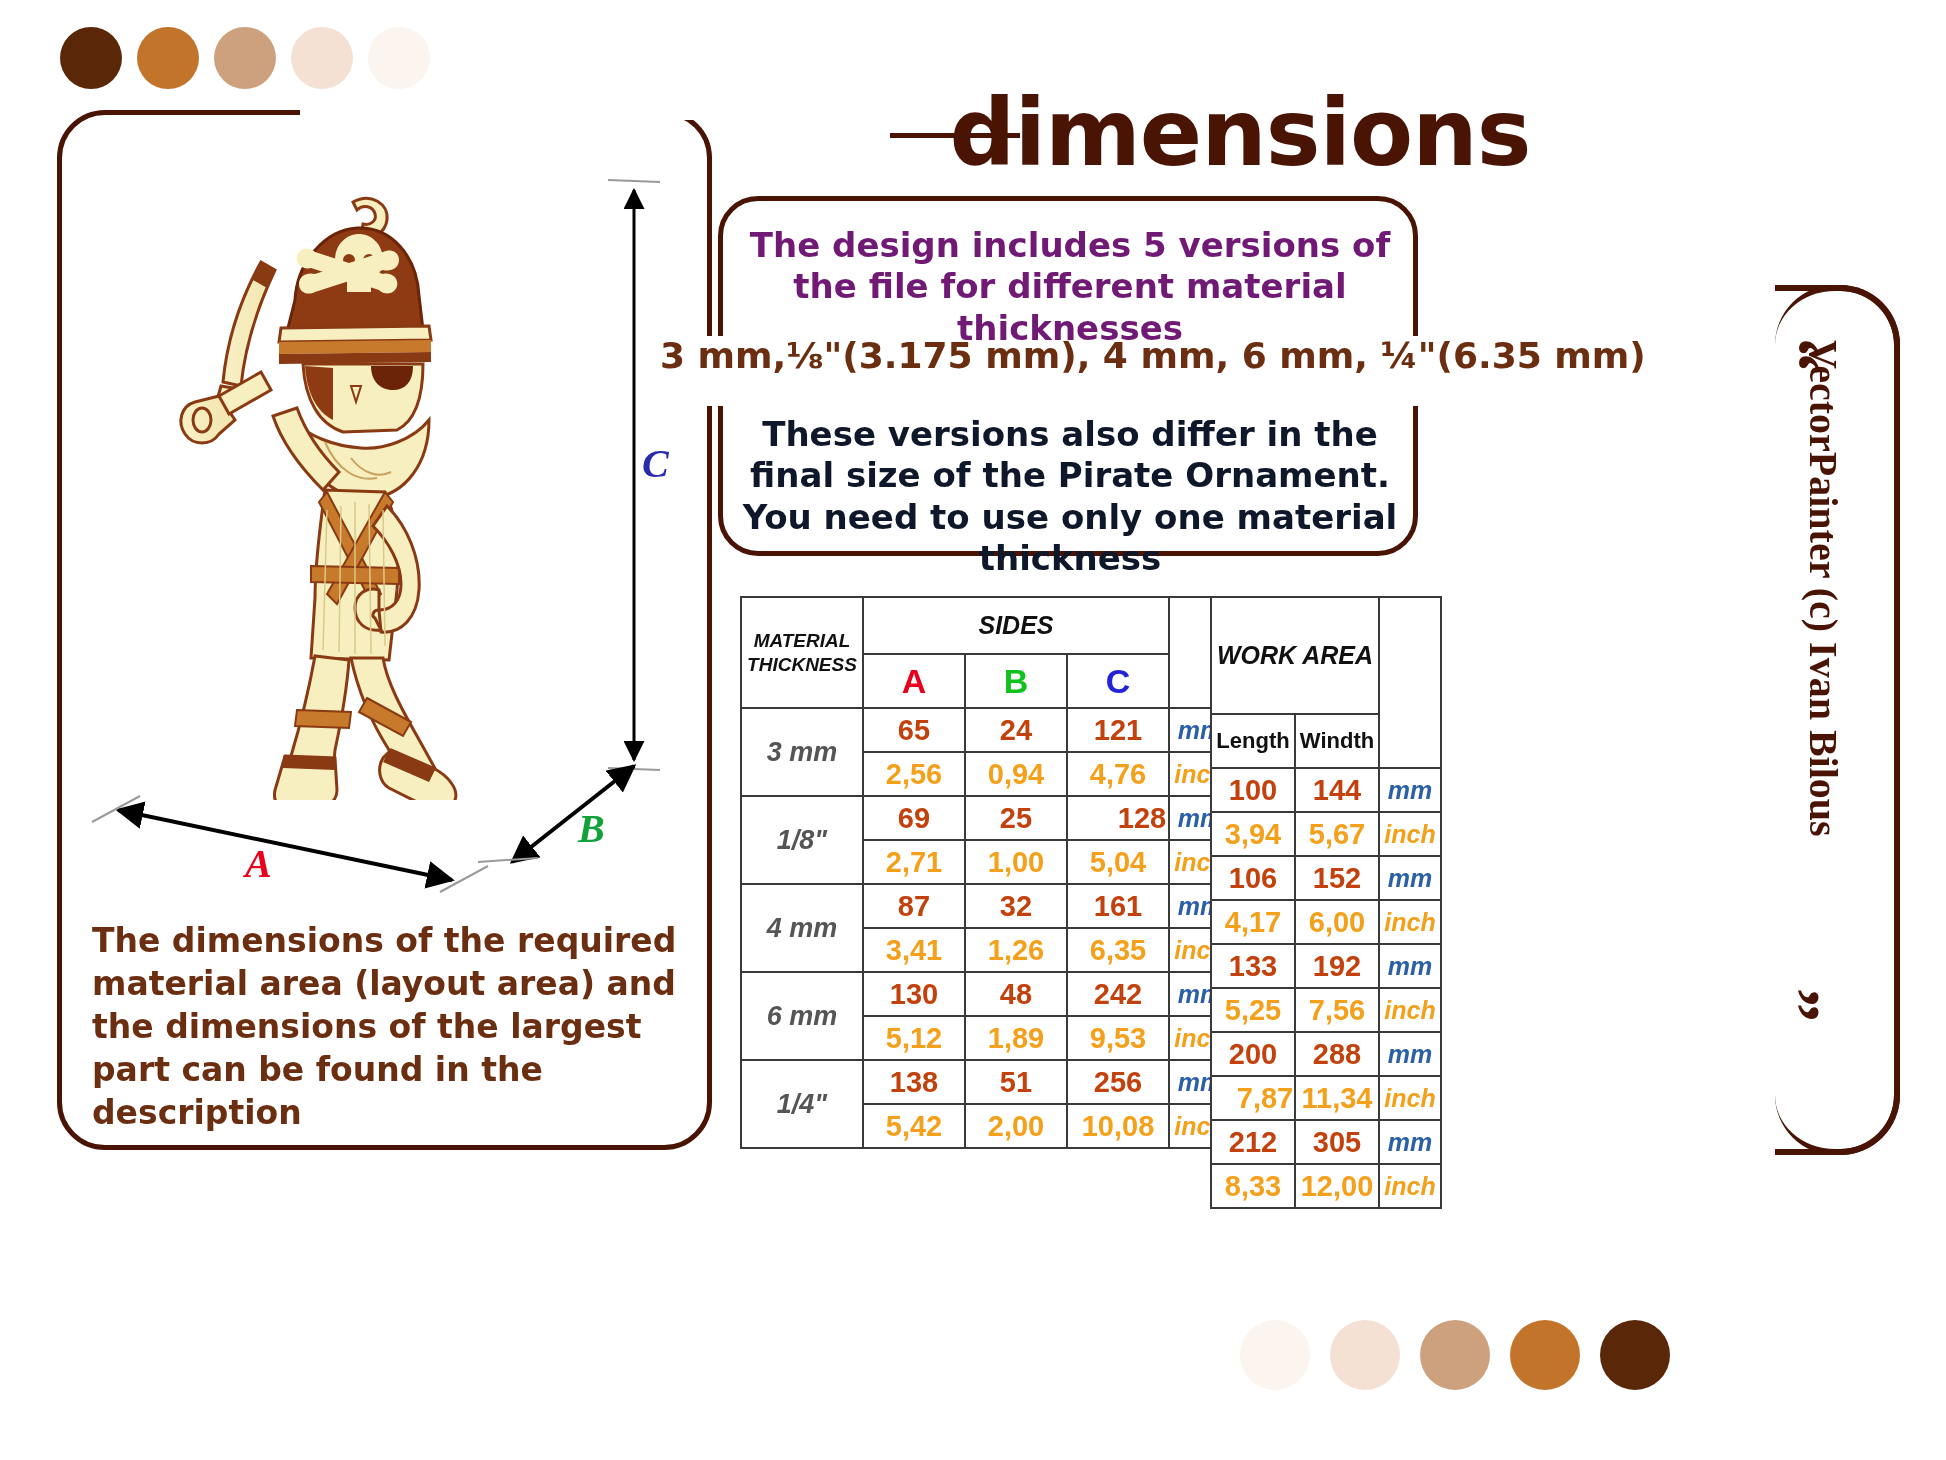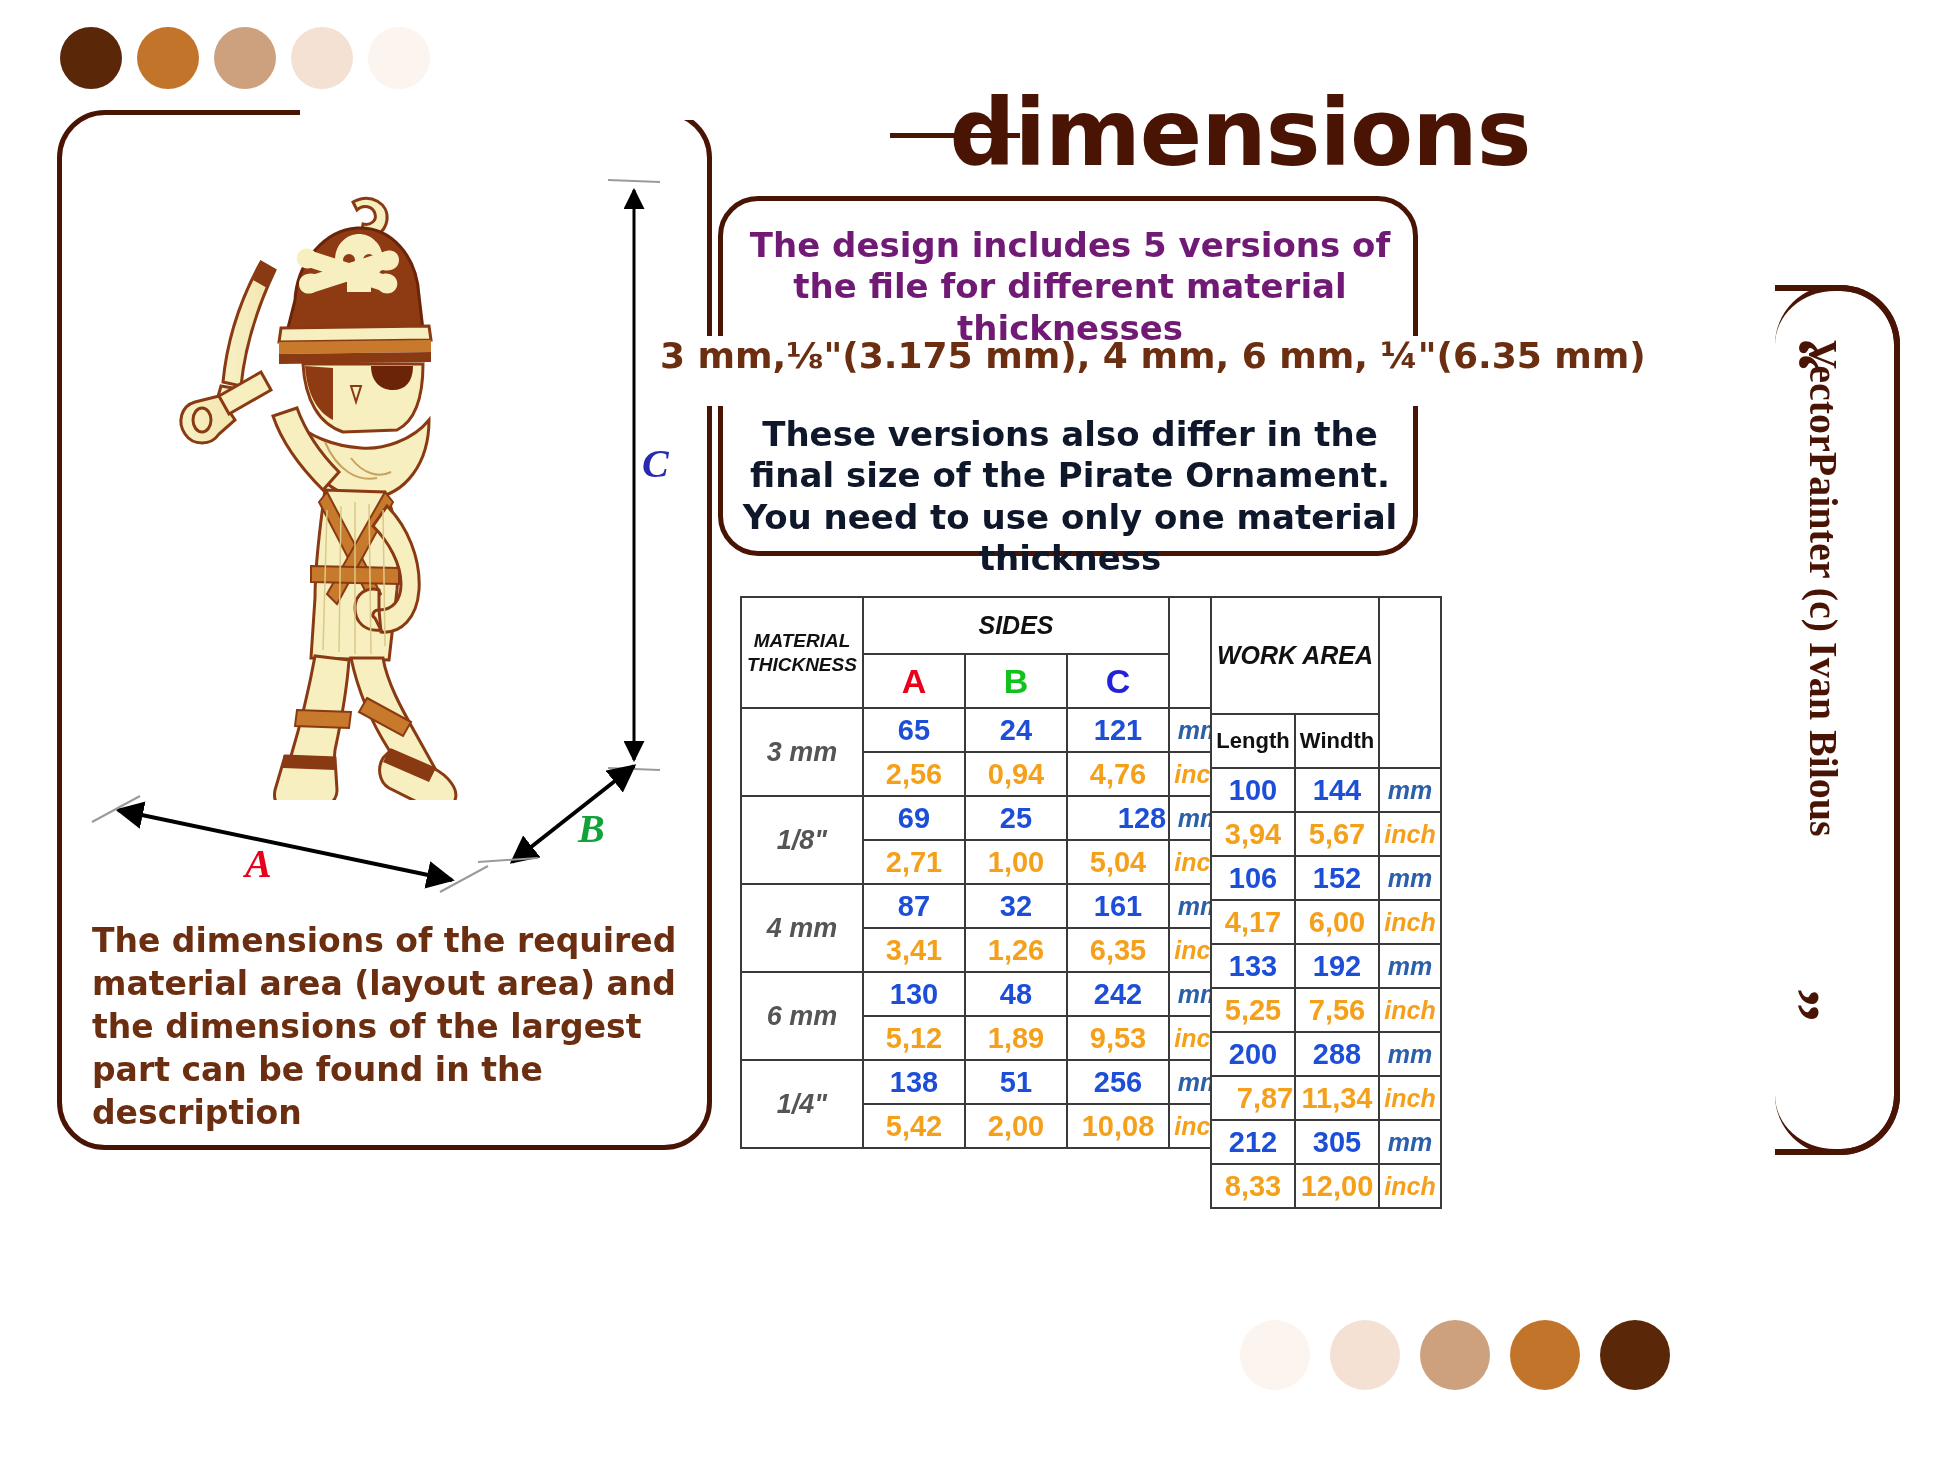--- a/index.html
+++ b/index.html
@@ -135,21 +135,21 @@
   }
   td.hdr-main{
     font-style:italic;font-weight:bold;font-size:25px;color:#111;
   }
   td.hdr-thick{
     font-style:italic;font-weight:bold;font-size:19px;color:#111;line-height:1.25;
   }
   td.hdr-letter{font-weight:bold;font-size:34px;}
   td.hdr-sub{font-weight:bold;font-size:22px;color:#111;}
   td.thick{font-style:italic;font-weight:bold;font-size:27px;color:#555;}
-  td.val-mm{color:#1d4ed8;font-weight:bold;font-size:29px;border-bottom:1px solid #e3e3e3;}
+  td.val-mm{color:#c2410c;font-weight:bold;font-size:29px;border-bottom:1px solid #e3e3e3;}
   td.val-in{color:#F5A01B;font-weight:bold;font-size:29px;border-top:1px solid #e3e3e3;}
   td.unit{
     border:none;font-style:italic;font-weight:bold;font-size:25px;
     padding-left:9px;text-align:left;background:transparent;
   }
   td.unit-mm{color:#2B5FA8;}
   td.unit-in{color:#F5A01B;}
   .cA{color:#E8001C;}
   .cB{color:#11C21E;}
   .cC{color:#2222D8;}

